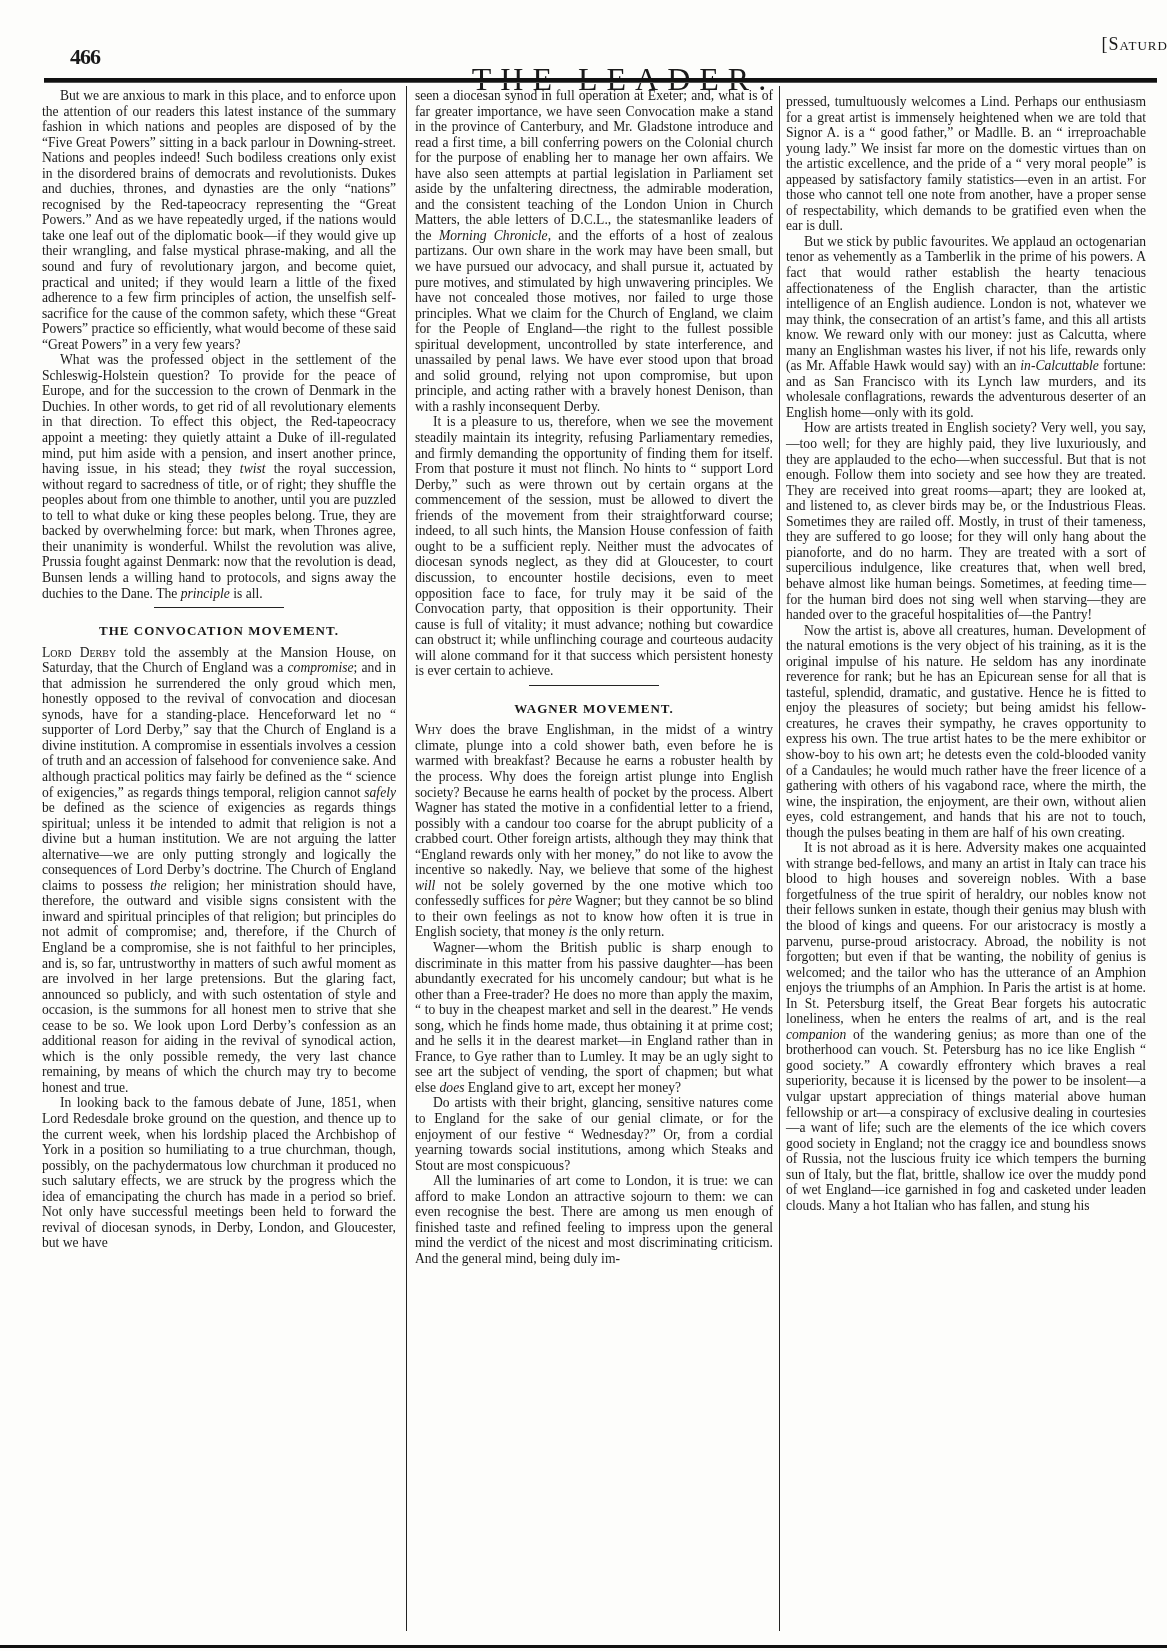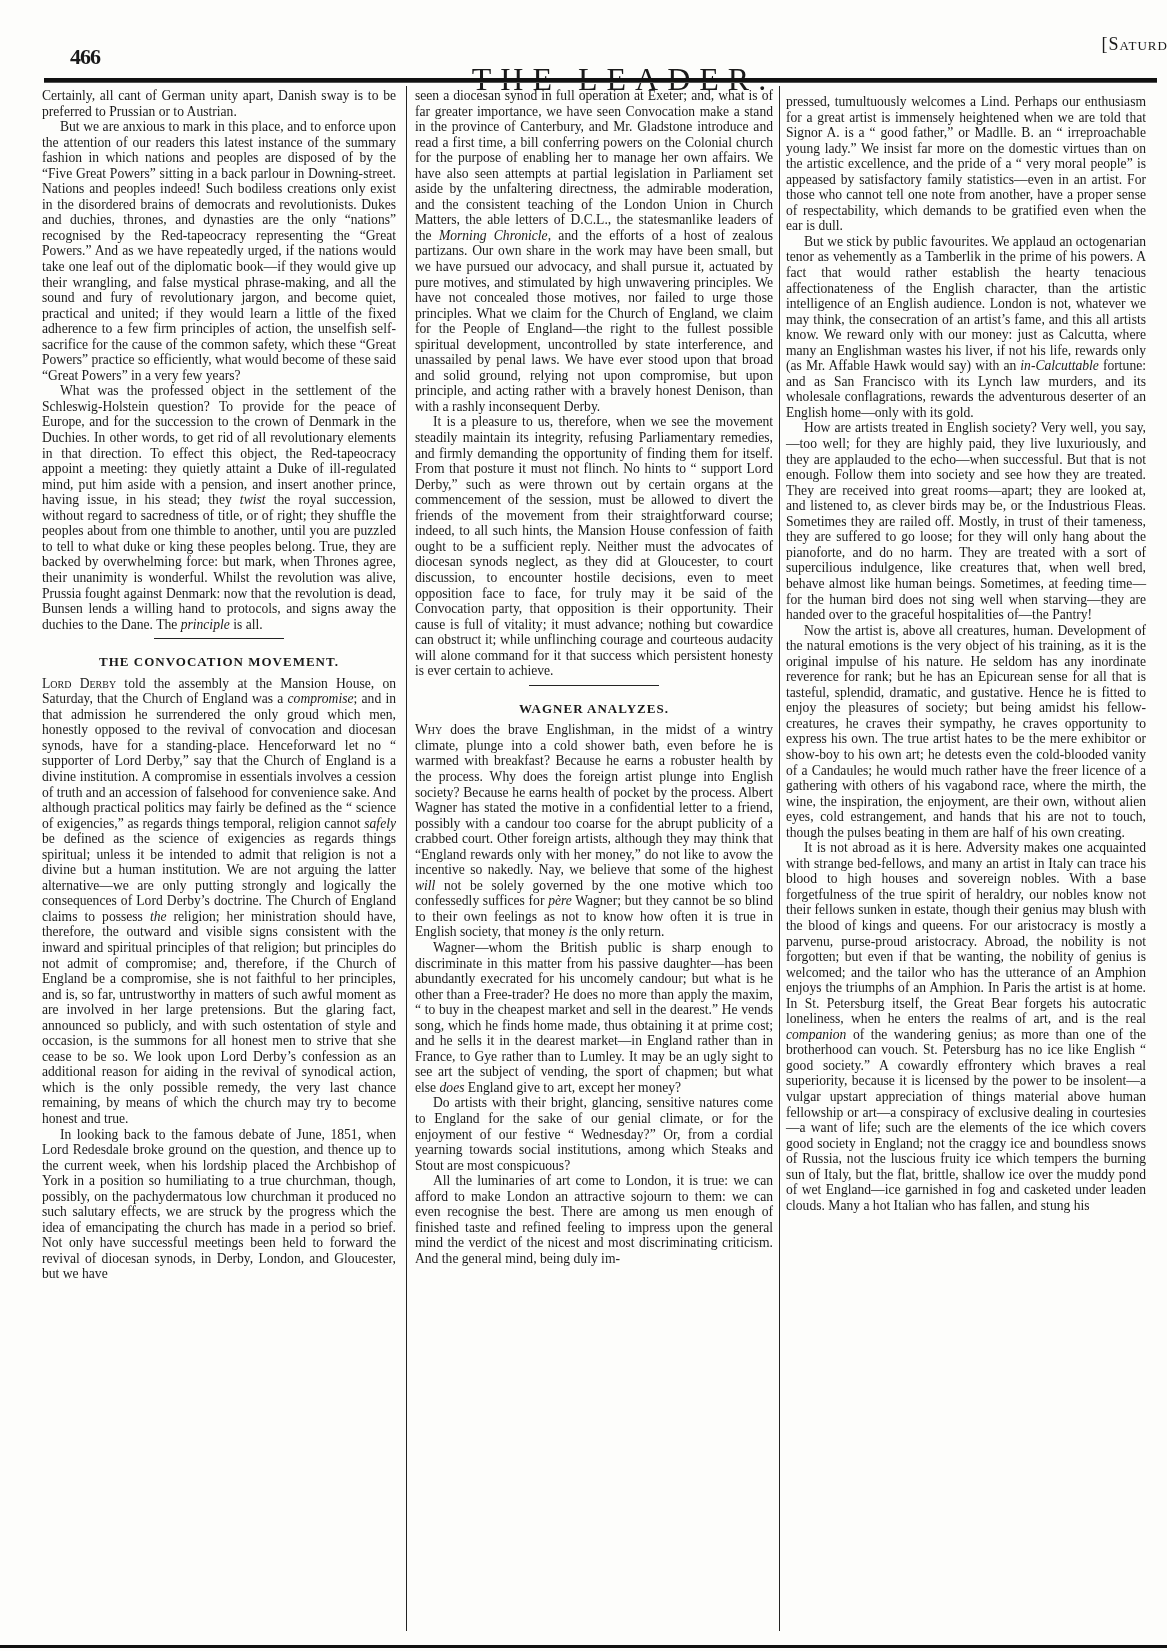--- a/index.html
+++ b/index.html
@@ -55,34 +55,33 @@
   <span class="page-no">466</span>
   <h1 class="title">THE LEADER.</h1>
   <span class="day">[Saturday,</span>
 </header>
 <div class="rule-top"></div>
 
 <div class="vrule v1"></div>
 <div class="vrule v2"></div>
 
 <section class="col c1">
-  <p class="noind">Certainly, all cant of German unity apart, Danish sway is to be preferred to Prussian or to Austrian.</p>
   <p>But we are anxious to mark in this place, and to enforce upon the attention of our readers this latest instance of the summary fashion in which nations and peoples are disposed of by the “Five Great Powers” sitting in a back parlour in Downing-street. Nations and peoples indeed! Such bodiless creations only exist in the disordered brains of democrats and revolutionists. Dukes and duchies, thrones, and dynasties are the only “nations” recognised by the Red-tapeocracy representing the “Great Powers.” And as we have repeatedly urged, if the nations would take one leaf out of the diplomatic book—if they would give up their wrangling, and false mystical phrase-making, and all the sound and fury of revolutionary jargon, and become quiet, practical and united; if they would learn a little of the fixed adherence to a few firm principles of action, the unselfish self-sacrifice for the cause of the common safety, which these “Great Powers” practice so efficiently, what would become of these said “Great Powers” in a very few years?</p>
   <p><span>What was the professed object in the settlement of the Schleswig-Holstein question? To provide for the peace of Europe, and for the succession to the crown of Denmark in the Duchies. In other words, to get rid of all revolutionary elements in that direction. To effect this object, the Red-tapeocracy appoint a meeting: they quietly attaint a Duke of ill-regulated mind, put him aside with a pension, and insert another prince, having issue, in his stead; they </span><i>twist</i><span> the royal succession, without regard to sacredness of title, or of right; they shuffle the peoples about from one thimble to another, until you are puzzled to tell to what duke or king these peoples belong. True, they are backed by overwhelming force: but mark, when Thrones agree, their unanimity is wonderful. Whilst the revolution was alive, Prussia fought against Denmark: now that the revolution is dead, Bunsen lends a willing hand to protocols, and signs away the duchies to the Dane. The </span><i>principle</i><span> is all.</span></p>
   <div class="sep"></div>
   <h2 class="head">THE CONVOCATION MOVEMENT.</h2>
   <p class="noind"><span class="sc">Lord Derby</span><span> told the assembly at the Mansion House, on Saturday, that the Church of England was a </span><i>compromise</i><span>; and in that admission he surrendered the only groud which men, honestly opposed to the revival of convocation and diocesan synods, have for a standing-place. Henceforward let no “ supporter of Lord Derby,” say that the Church of England is a divine institution. A compromise in essentials involves a cession of truth and an accession of falsehood for convenience sake. And although practical politics may fairly be defined as the “ science of exigencies,” as regards things temporal, religion cannot </span><i>safely</i><span> be defined as the science of exigencies as regards things spiritual; unless it be intended to admit that religion is not a divine but a human institution. We are not arguing the latter alternative—we are only putting strongly and logically the consequences of Lord Derby’s doctrine. The Church of England claims to possess </span><i>the</i><span> religion; her ministration should have, therefore, the outward and visible signs consistent with the inward and spiritual principles of that religion; but principles do not admit of compromise; and, therefore, if the Church of England be a compromise, she is not faithful to her principles, and is, so far, untrustworthy in matters of such awful moment as are involved in her large pretensions. But the glaring fact, announced so publicly, and with such ostentation of style and occasion, is the summons for all honest men to strive that she cease to be so. We look upon Lord Derby’s confession as an additional reason for aiding in the revival of synodical action, which is the only possible remedy, the very last chance remaining, by means of which the church may try to become honest and true.</span></p>
   <p>In looking back to the famous debate of June, 1851, when Lord Redesdale broke ground on the question, and thence up to the current week, when his lordship placed the Archbishop of York in a position so humiliating to a true churchman, though, possibly, on the pachydermatous low churchman it produced no such salutary effects, we are struck by the progress which the idea of emancipating the church has made in a period so brief. Not only have successful meetings been held to forward the revival of diocesan synods, in Derby, London, and Gloucester, but we have</p>
 </section>
 
 <section class="col c2">
   <p class="noind"><span>seen a diocesan synod in full operation at Exeter; and, what is of far greater importance, we have seen Convocation make a stand in the province of Canterbury, and Mr. Gladstone introduce and read a first time, a bill conferring powers on the Colonial church for the purpose of enabling her to manage her own affairs. We have also seen attempts at partial legislation in Parliament set aside by the unfaltering directness, the admirable moderation, and the consistent teaching of the London Union in Church Matters, the able letters of D.C.L., the statesmanlike leaders of the </span><i>Morning Chronicle</i><span>, and the efforts of a host of zealous partizans. Our own share in the work may have been small, but we have pursued our advocacy, and shall pursue it, actuated by pure motives, and stimulated by high unwavering principles. We have not concealed those motives, nor failed to urge those principles. What we claim for the Church of England, we claim for the People of England—the right to the fullest possible spiritual development, uncontrolled by state interference, and unassailed by penal laws. We have ever stood upon that broad and solid ground, relying not upon compromise, but upon principle, and acting rather with a bravely honest Denison, than with a rashly inconsequent Derby.</span></p>
   <p>It is a pleasure to us, therefore, when we see the movement steadily maintain its integrity, refusing Parliamentary remedies, and firmly demanding the opportunity of finding them for itself. From that posture it must not flinch. No hints to “ support Lord Derby,” such as were thrown out by certain organs at the commencement of the session, must be allowed to divert the friends of the movement from their straightforward course; indeed, to all such hints, the Mansion House confession of faith ought to be a sufficient reply. Neither must the advocates of diocesan synods neglect, as they did at Gloucester, to court discussion, to encounter hostile decisions, even to meet opposition face to face, for truly may it be said of the Convocation party, that opposition is their opportunity. Their cause is full of vitality; it must advance; nothing but cowardice can obstruct it; while unflinching courage and courteous audacity will alone command for it that success which persistent honesty is ever certain to achieve.</p>
   <div class="sep"></div>
-  <h2 class="head">WAGNER ANALYZES.</h2>
+  <h2 class="head">WAGNER MOVEMENT.</h2>
   <p class="noind"><span class="sc">Why</span><span> does the brave Englishman, in the midst of a wintry climate, plunge into a cold shower bath, even before he is warmed with breakfast? Because he earns a robuster health by the process. Why does the foreign artist plunge into English society? Because he earns health of pocket by the process. Albert Wagner has stated the motive in a confidential letter to a friend, possibly with a candour too coarse for the abrupt publicity of a crabbed court. Other foreign artists, although they may think that “England rewards only with her money,” do not like to avow the incentive so nakedly. Nay, we believe that some of the highest </span><i>will</i><span> not be solely governed by the one motive which too confessedly suffices for </span><i>père</i><span> Wagner; but they cannot be so blind to their own feelings as not to know how often it is true in English society, that money </span><i>is</i><span> the only return.</span></p>
   <p><span>Wagner—whom the British public is sharp enough to discriminate in this matter from his passive daughter—has been abundantly execrated for his uncomely candour; but what is he other than a Free-trader? He does no more than apply the maxim, “ to buy in the cheapest market and sell in the dearest.” He vends song, which he finds home made, thus obtaining it at prime cost; and he sells it in the dearest market—in England rather than in France, to Gye rather than to Lumley. It may be an ugly sight to see art the subject of vending, the sport of chapmen; but what else </span><i>does</i><span> England give to art, except her money?</span></p>
   <p>Do artists with their bright, glancing, sensitive natures come to England for the sake of our genial climate, or for the enjoyment of our festive “ Wednesday?” Or, from a cordial yearning towards social institutions, among which Steaks and Stout are most conspicuous?</p>
   <p>All the luminaries of art come to London, it is true: we can afford to make London an attractive sojourn to them: we can even recognise the best. There are among us men enough of finished taste and refined feeling to impress upon the general mind the verdict of the nicest and most discriminating criticism. And the general mind, being duly im-</p>
 </section>
 
 <section class="col c3">
   <p class="noind">pressed, tumultuously welcomes a Lind. Perhaps our enthusiasm for a great artist is immensely heightened when we are told that Signor A. is a “ good father,” or Madlle. B. an “ irreproachable young lady.” We insist far more on the domestic virtues than on the artistic excellence, and the pride of a “ very moral people” is appeased by satisfactory family statistics—even in an artist. For those who cannot tell one note from another, have a proper sense of respectability, which demands to be gratified even when the ear is dull.</p>
   <p><span>But we stick by public favourites. We applaud an octogenarian tenor as vehemently as a Tamberlik in the prime of his powers. A fact that would rather establish the hearty tenacious affectionateness of the English character, than the artistic intelligence of an English audience. London is not, whatever we may think, the consecration of an artist’s fame, and this all artists know. We reward only with our money: just as Calcutta, where many an Englishman wastes his liver, if not his life, rewards only (as Mr. Affable Hawk would say) with an </span><i>in-Calcuttable</i><span> fortune: and as San Francisco with its Lynch law murders, and its wholesale conflagrations, rewards the adventurous deserter of an English home—only with its gold.</span></p>
   <p>How are artists treated in English society? Very well, you say,—too well; for they are highly paid, they live luxuriously, and they are applauded to the echo—when successful. But that is not enough. Follow them into society and see how they are treated. They are received into great rooms—apart; they are looked at, and listened to, as clever birds may be, or the Industrious Fleas. Sometimes they are railed off. Mostly, in trust of their tameness, they are suffered to go loose; for they will only hang about the pianoforte, and do no harm. They are treated with a sort of supercilious indulgence, like creatures that, when well bred, behave almost like human beings. Sometimes, at feeding time—for the human bird does not sing well when starving—they are handed over to the graceful hospitalities of—the Pantry!</p>

